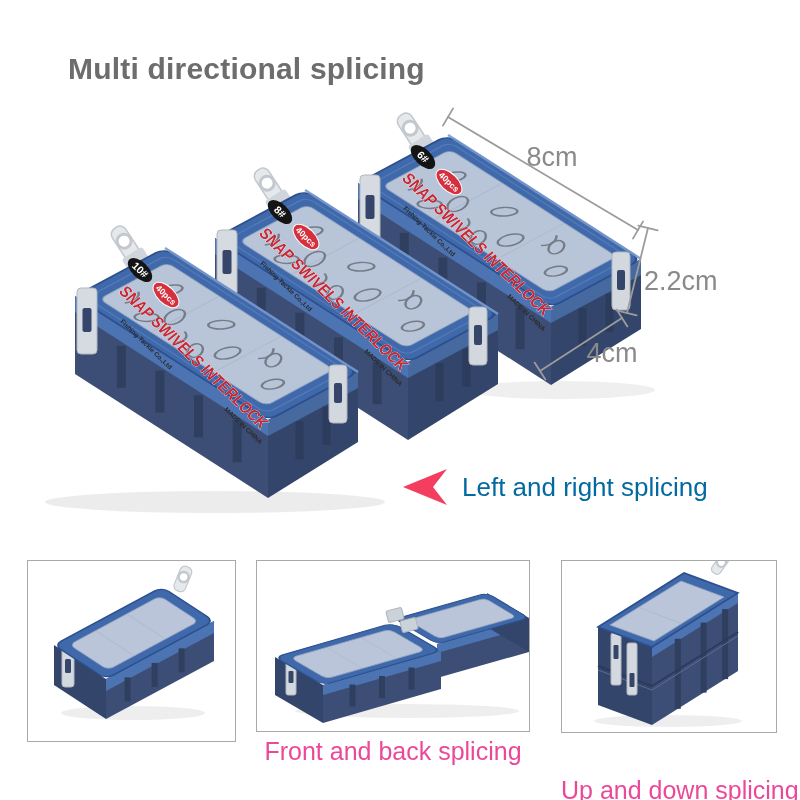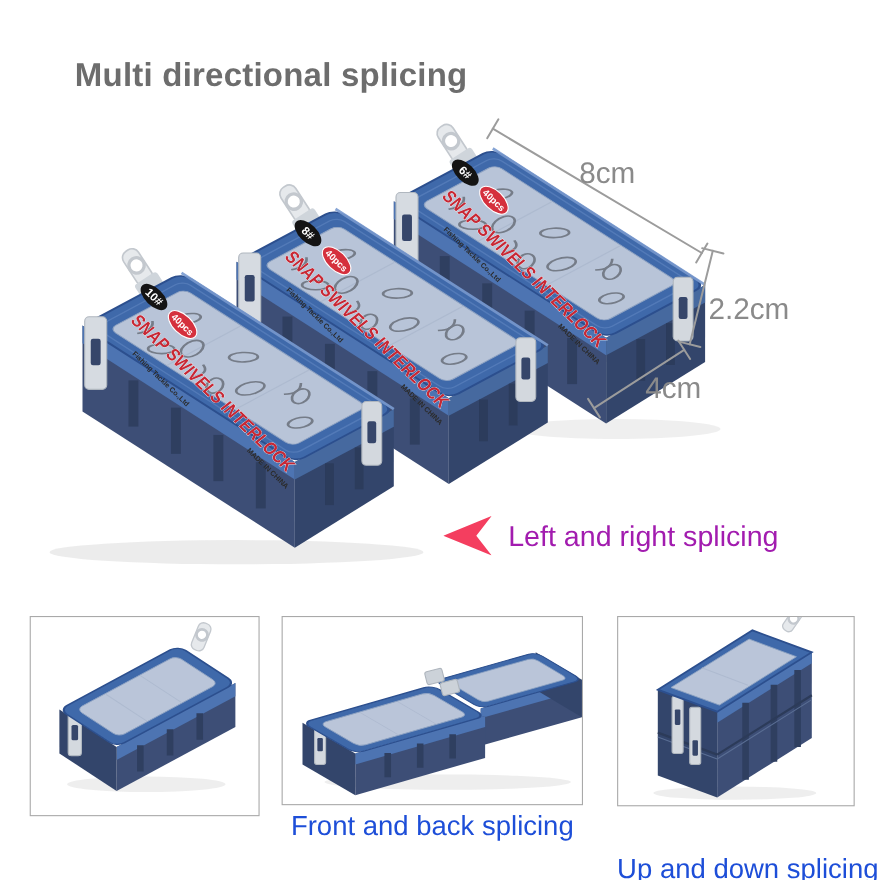--- a/index.html
+++ b/index.html
@@ -8,27 +8,27 @@
     font-family:"Liberation Sans",sans-serif;overflow:hidden;
   }
   .page-title{
     position:absolute;left:52px;top:36px;margin:16px;
     font-size:30px;font-weight:700;color:#6d6d6d;letter-spacing:.2px;
   }
   .main-photo{position:absolute;left:0;top:0;}
   .lr-annotation{
     position:absolute;left:403px;top:469px;display:flex;align-items:center;gap:15px;
   }
-  .lr-annotation .lr-text{font-size:26px;color:#a21caf;white-space:nowrap;text-align:right;}
+  .lr-annotation .lr-text{font-size:26px;color:#0369a1;white-space:nowrap;text-align:right;}
   .panel{position:absolute;background:#fff;border:1px solid #a9a9a9;box-sizing:border-box;}
   .panel-1{left:27px;top:560px;width:209px;height:182px;}
   .panel-2{left:256px;top:560px;width:274px;height:172px;}
   .panel-3{left:561px;top:560px;width:216px;height:173px;}
   .caption{
-    position:absolute;top:737px;font-size:25px;color:#1d4ed8;text-align:center;white-space:nowrap;
+    position:absolute;top:737px;font-size:25px;color:#ec4899;text-align:center;white-space:nowrap;
   }
   .caption-2{left:256px;width:274px;}
   .caption-3{left:561px;width:216px;margin-top:39px;}
   svg text{font-family:"Liberation Sans",sans-serif;}
   .dim-label{font-size:27px;fill:#8a8a8a;}
   .label-main{font-weight:700;fill:#c92733;letter-spacing:.2px;paint-order:stroke;stroke:#ffffff;stroke-width:.5px;}
   .label-small{font-size:6.5px;fill:#2b2b2b;font-weight:700;}
   .badge-text{font-weight:700;fill:#ffffff;}
 </style>
 </head>

